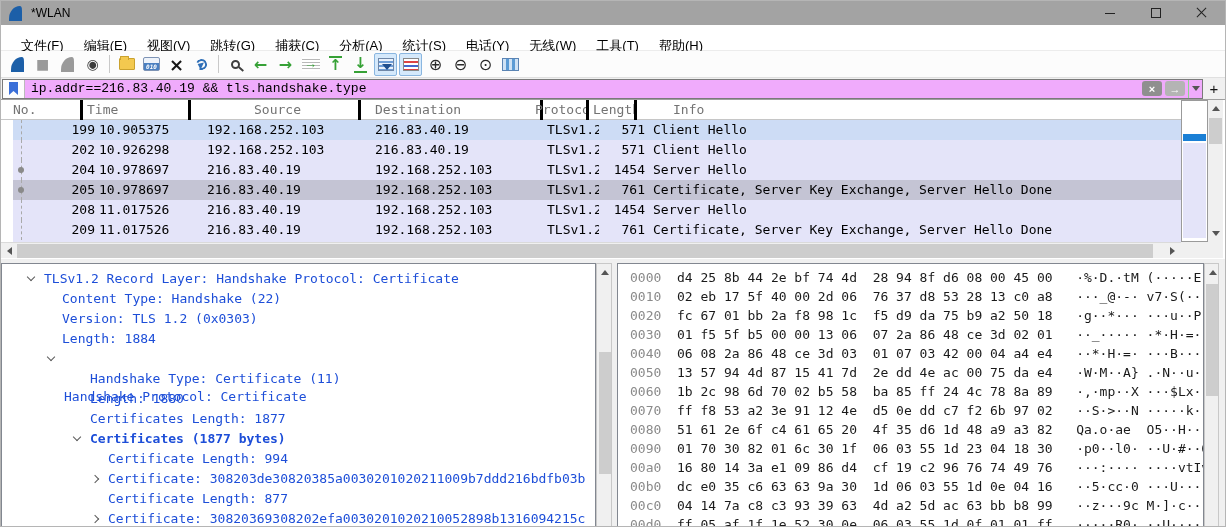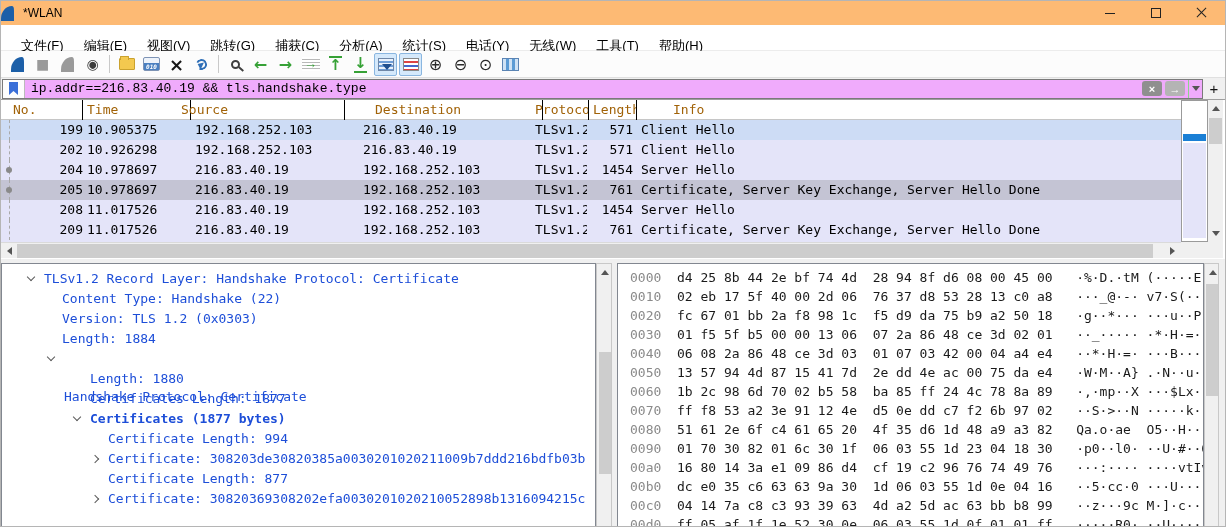--- a/index.html
+++ b/index.html
@@ -2,22 +2,22 @@
 <html><head>
 <meta charset="utf-8">
 <style>
   * { margin:0; padding:0; box-sizing:border-box; }
   html,body { width:1226px; height:527px; overflow:hidden; background:#f0f0f0;
     font-family:"Liberation Sans", sans-serif; }
   .window { position:absolute; left:0; top:0; width:1226px; height:527px;
     background:#ffffff; border:1px solid #b5b5b5; overflow:hidden; }
 
   
-  .titlebar { position:absolute; left:0; top:0; width:100%; height:24px; background:#fdba74;
-    display:flex; align-items:center; }
+  .titlebar { position:absolute; left:0; top:0; width:100%; height:24px; background:#a3a3a3;
+    display:flex; align-items:center; padding-left:8px; }
   .fin { display:inline-block; width:13px; height:15px; background:#1c5fa8;
     border-radius:100% 20% 0 0 / 100% 35% 0 0; }
   .title-text { font-size:12px; color:#000; margin-left:9px; }
   .wincontrols { position:absolute; right:0; top:0; height:24px; display:flex; }
   .wc { width:46px; height:24px; display:flex; align-items:center; justify-content:center; }
   .wc-min i { display:block; width:10px; height:0; border-top:1px solid #222; }
   .wc-max i { display:block; width:10px; height:10px; border:1px solid #222; }
   .wc-close { position:relative; }
   .wc-close i, .wc-close i::after { content:""; display:block; position:absolute; width:13px; height:1px;
     background:#222; top:11px; left:16px; transform:rotate(45deg); }
@@ -79,23 +79,23 @@
     justify-content:center; color:#fff; font-size:11px; font-weight:bold; }
   .fbtn.clear { background:#8f8f8f; }
   .fbtn.apply { background:#b4b4b4; }
   .fcaret { width:14px; height:100%; display:flex; align-items:center; justify-content:center; border-left:1px solid #8bd48b; }
   .fcaret i { border:4px solid transparent; border-top:5px solid #555; margin-top:4px; }
   .filter-add { width:22px; text-align:center; font-size:15px; color:#111; }
 
   
   .packetpane { position:absolute; left:0; top:99px; width:100%; height:159px; background:#fff; font-family:"DejaVu Sans Mono", monospace; font-size:13px; }
   .phead { position:absolute; left:0; top:0; width:1180px; height:20px; background:#ffffff; border-bottom:1px solid #c6c6c6; }
-  .hcell { position:absolute; top:0; height:20px; line-height:20px; color:#a16207; padding-left:4px;
-    border-right:1px solid #000000; white-space:nowrap; overflow:hidden; }
-  .prow { position:absolute; left:0; width:1180px; height:33px; }
+  .hcell { position:absolute; top:0; height:20px; line-height:20px; color:#737373; padding-left:4px;
+    border-right:3px solid #000000; white-space:nowrap; overflow:hidden; }
+  .prow { position:absolute; left:12px; width:1180px; height:33px; }
   .pcell { position:absolute; top:0; height:20px; line-height:20px; white-space:nowrap; overflow:hidden; color:#000; }
   .gutter-line { position:absolute; left:8px; top:0; height:20px; border-left:1px dashed #a9a9a9; }
   .gutter-dot { position:absolute; left:5px; top:7px; width:6px; height:6px; border-radius:50%; background:#8a8a8a; }
   .minimap { position:absolute; left:1180px; top:0; width:27px; height:142px; background:#fff; border:1px solid #9a9a9a; }
   .minimap .map { position:absolute; left:1px; right:1px; top:42px; bottom:3px; background:#e4e4f9; }
   .minimap .pos { position:absolute; left:1px; right:1px; top:33px; height:7px; background:#1a7fd5; }
   .vscroll { position:absolute; left:1207px; top:0; width:15px; height:142px; background:#f0f0f0; }
   .vthumb { position:absolute; left:1px; width:13px; background:#cdcdcd; }
   .sarrow { position:absolute; left:0; width:15px; height:16px; display:flex; align-items:center; justify-content:center; }
   .tri-up { border:4px solid transparent; border-bottom:5px solid #555; margin-top:-3px; }
@@ -244,21 +244,21 @@
           <i></i>
         </span>
     </div>
     <span class="filter-add">+</span>
   </div>
 
   <div class="packetpane">
     <div class="phead" id="phead">
         <div class="hcell" style="left: 8px; width: 74px;">No.</div>
         <div class="hcell" style="left: 82px; width: 108px;">Time</div>
-        <div class="hcell" style="left: 176px; width: 168px;">Source</div>
+        <div class="hcell" style="left: 192px; width: 168px; text-align: center;">Source</div>
         <div class="hcell" style="left: 358px; width: 172px; margin-left: 12px;">Destination</div>
         <div class="hcell" style="left: 530px; width: 58px;">Protocol</div>
         <div class="hcell" style="left: 588px; width: 48px;">Length</div>
         <div class="hcell" style="left: 668px; width: 544px;">Info</div>
       </div>
     <div id="prows">
         <div class="prow" style="top: 20px; background: rgb(205, 220, 245);">
           <i class="gutter-line"></i>
           <div class="pcell" style="left: 10px; width: 72px; text-align: right;">199</div>
           <div class="pcell" style="left: 86px; width: 100px; text-align: left;">10.905375</div>
@@ -359,20 +359,23 @@
         </div>
         <div class="drow">
           <span class="dtext" style="left: 60px;">Version: TLS 1.2 (0x0303)</span>
         </div>
         <div class="drow">
           <span class="dtext" style="left: 60px;">Length: 1884</span>
         </div>
         <div class="drow">
           <i class="chev open" style="left: 46px;"></i>
           <span class="dtext" style="left: 62px; margin-top: 38px;">Handshake Protocol: Certificate</span>
+        </div>
+        <div class="drow">
+          <span class="dtext" style="left: 88px;">Handshake Type: Certificate (11)</span>
         </div>
         <div class="drow">
           <span class="dtext" style="left: 88px;">Length: 1880</span>
         </div>
         <div class="drow">
           <span class="dtext" style="left: 88px;">Certificates Length: 1877</span>
         </div>
         <div class="drow">
           <i class="chev open" style="left: 72px;"></i>
           <span class="dtext" style="left: 88px; font-weight: bold;">Certificates (1877 bytes)</span>

